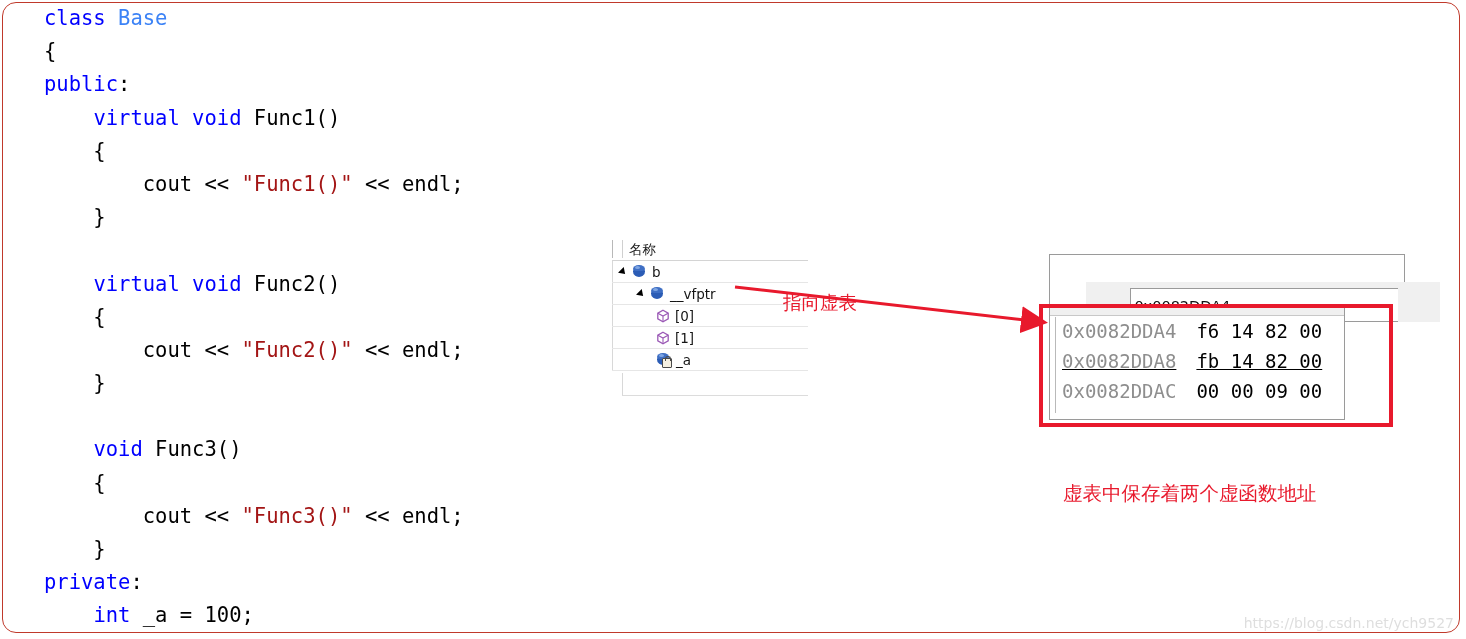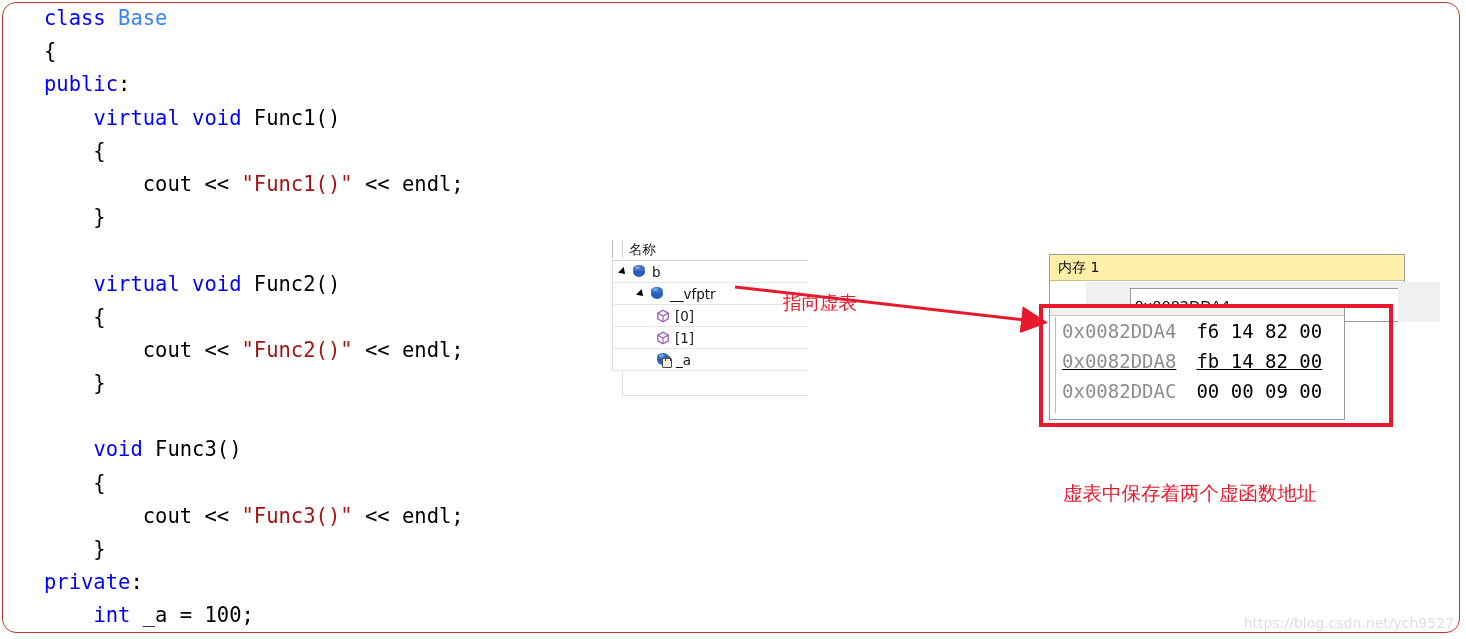--- a/index.html
+++ b/index.html
@@ -386,21 +386,20 @@
             <span class="hl"></span>
             <span class="icon-lock"></span>
           </span>
           <span class="row-label">_a</span>
         </div>
       </div>
     <div id="watch-blank"></div>
   </div>
 
   <div id="memory-window">
-    <div id="memory-title">内存 1</div>
     <div id="memory-addrbar">
       <span id="memory-addr-label">地址:</span>
       <input id="memory-addr-input" type="text" value="0x0082DDA4" style="">
     </div>
   </div>
 
   <div id="memory-data">
     <div class="scroll-strip"></div>
     <div class="vsep"></div>
     <div id="memory-rows">

